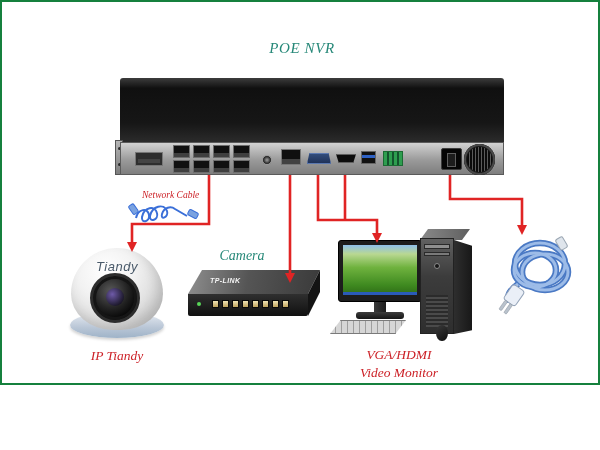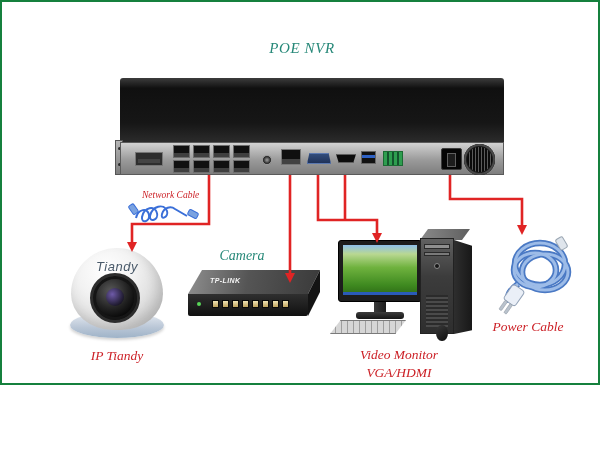--- a/index.html
+++ b/index.html
@@ -180,19 +180,18 @@
     </g>
   </svg>
 
   <div class="label-red" style="left:112px; top:188px; width:90px; font-size:9.5px; text-align:left;margin-left:28px;">Network Cable</div>
 
   <div class="label-teal" style="left:190px; top:246px; width:100px; font-size:14px;">Camera</div>
 
   <div class="label-red" style="left:58px; top:346px; width:114px;">IP Tiandy</div>
 
   <div class="label-red" style="left:330px; top:344px; width:134px; line-height:18px;">
+    <div>VGA/HDMI</div>
     <div>Video Monitor</div>
-    <div>VGA/HDMI</div>
   </div>
 
-  <div class="label-red" style="left:470px; top:317px; width:112px;">Power Cable</div>
 
 </div>
 
 </body></html>

